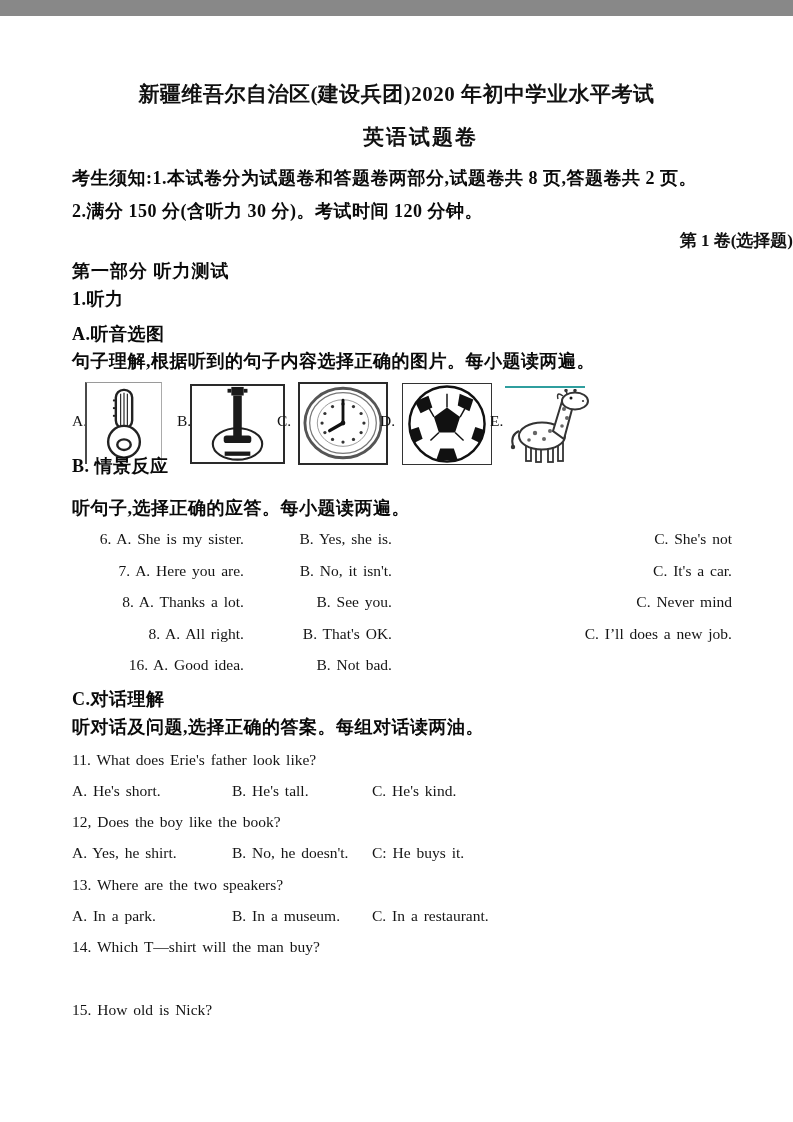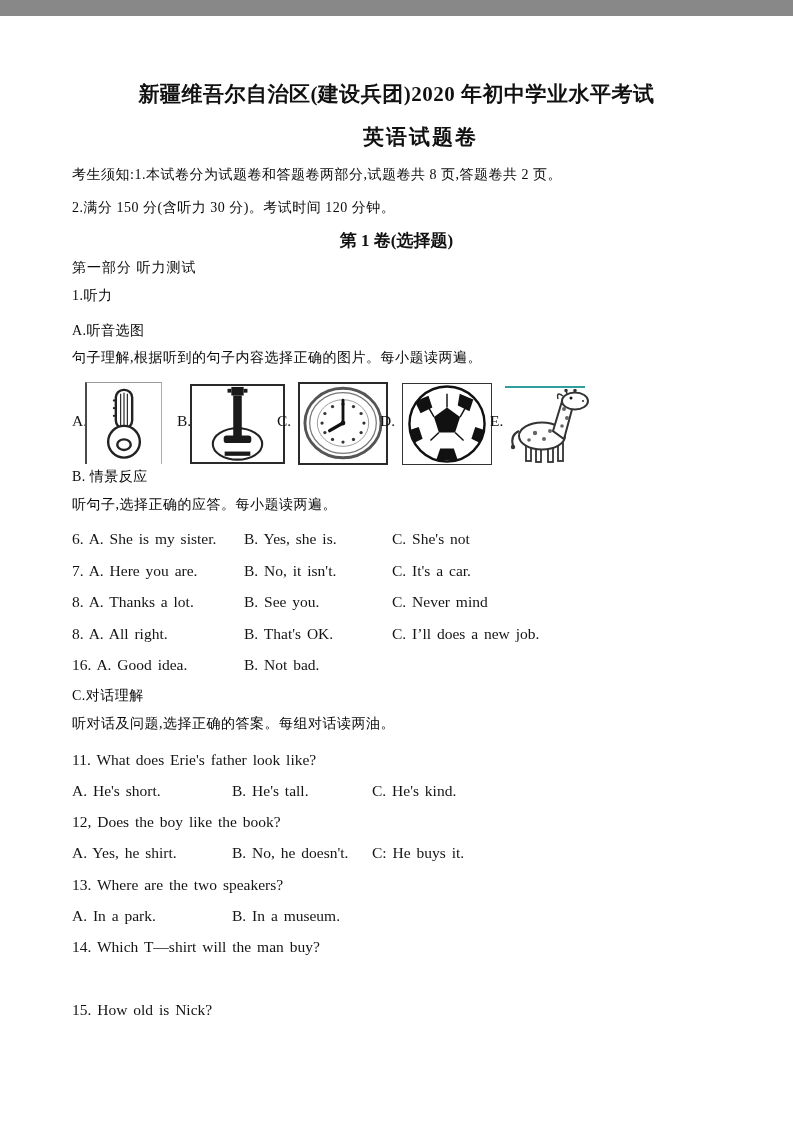--- a/index.html
+++ b/index.html
@@ -7,37 +7,37 @@
     position:relative;
     width:793px;height:1122px;
     background:#ffffff;
     margin:16px auto;
     font-family:"Liberation Serif","DejaVu Serif",serif;
     color:#111;
     overflow:hidden;
   }
   .line{position:absolute;left:72px;white-space:nowrap;}
   .center{left:0;width:793px;text-align:center;}
-  .zh{font-weight:normal;font-size:14px;letter-spacing:0.5px;color:#0a0a0a;}
+  .zh{font-weight:bold;font-size:18px;letter-spacing:0.5px;color:#0a0a0a;}
   .en{font-size:15.5px;word-spacing:2px;color:#141414;}
   .title{top:64px;font-weight:bold;font-size:21px;letter-spacing:0.5px;}
   .subtitle{top:107px;font-weight:bold;font-size:21px;letter-spacing:2px;padding-left:24px;}
   .n1{top:150px;}
   .n2{top:183px;}
-  .volume{top:213px;font-weight:bold;font-size:17px;}
+  .volume{top:213px;font-weight:bold;font-size:17px;text-align:right;}
   .ph{top:243px;letter-spacing:1px;}
   .s1{top:271px;}
   .sa{top:306px;}
   .ia{top:333px;}
-  .sb{top:452px;}
+  .sb{top:438px;}
   .ib{top:480px;}
   .sc{top:671px;}
   .ic{top:699px;}
   .opt-row{display:grid;width:660px;}
-  .opt-row.secb{grid-template-columns:172px 148px auto;}
+  .opt-row.secb{grid-template-columns:172px 148px auto;text-align:right;}
   .opt-row.secc{grid-template-columns:160px 140px auto;}
   .r6{top:514px}.r7{top:546px}.r8{top:577px}.r9{top:609px}.r10{top:640px}
   .q11{top:735px}.o11{top:766px}
   .q12{top:797px}.o12{top:828px}
   .q13{top:860px}.o13{top:891px}
   .q14{top:922px}.o14{top:953px}
   .q15{top:985px}
   .img-label{position:absolute;font-size:15.5px;color:#141414;top:396px;}
   .la{left:72px}.lb{left:177px}.lc{left:277px}.ld{left:380px}.le{left:490px}
   .picbox{position:absolute;background:#fff;box-sizing:border-box;}
@@ -212,17 +212,18 @@
   <div class="line en q12">12, Does the boy like the book?</div>
   <div class="line en opt-row secc o12">
     <span>A. Yes, he shirt.</span>
     <span>B. No, he doesn't.</span>
     <span>C: He buys it.</span>
   </div>
   <div class="line en q13">13. Where are the two speakers?</div>
   <div class="line en opt-row secc o13">
     <span>A. In a park.</span>
     <span>B. In a museum.</span>
+    <span>C. In a restaurant.</span>
   </div>
   <div class="line en q14">14. Which T—shirt will the man buy?</div>
   <div class="line en q15">15. How old is Nick?</div>
 
 </div>
 
 </body></html>

